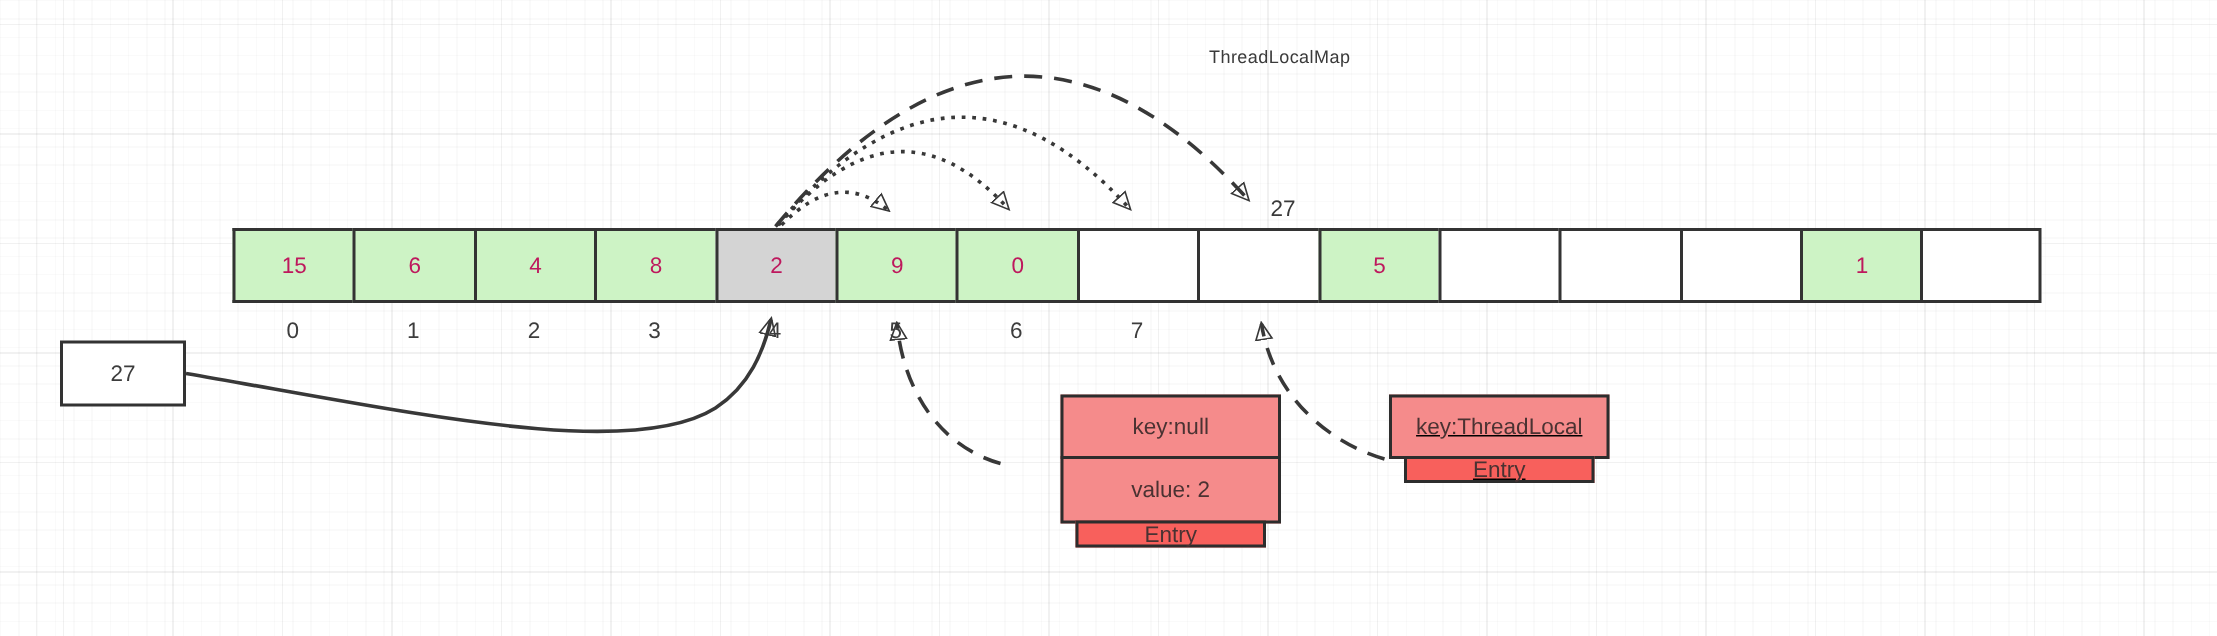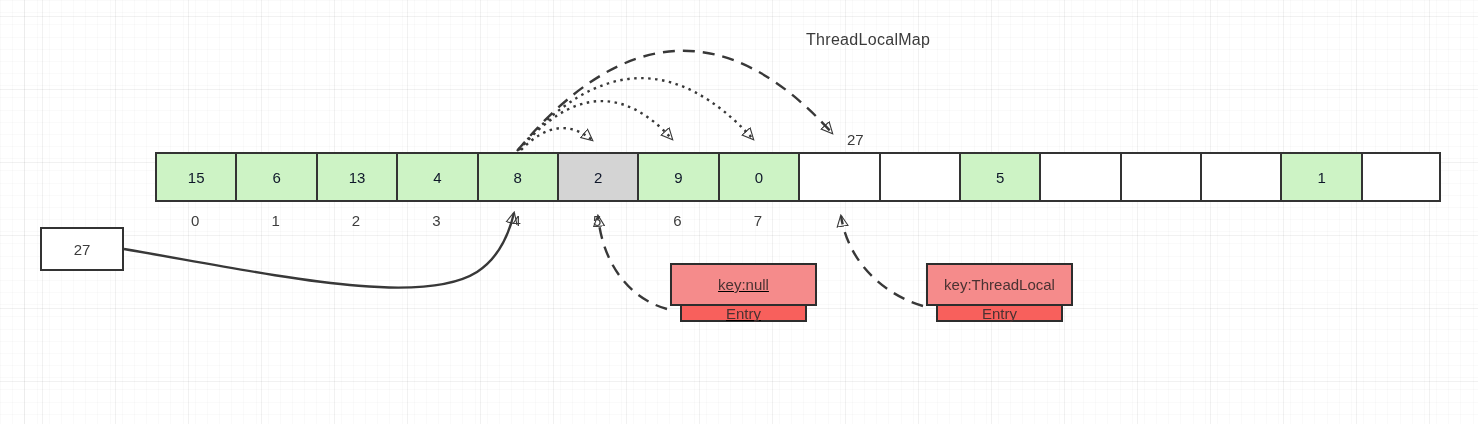--- a/index.html
+++ b/index.html
@@ -14,33 +14,33 @@
       #ffffff;
   }
   .arrows{position:absolute; left:0; top:0; pointer-events:none;}
   .arrows path{fill:none; stroke:var(--line,#383838);}
   .arrows .dotted{stroke-width:2.4; stroke-dasharray:2.5 4.5;}
   .arrows .dashed{stroke-width:2.4; stroke-dasharray:12 8;}
   .arrows .solid{stroke-width:2.4;}
 
   .title{
     position:absolute; left:806px; top:31px;
-    font-size:16px; color:#3a3a3a; letter-spacing:0.3px;
+    font-size:12px; color:#3a3a3a; letter-spacing:0.3px;
   }
   .slot8-label{
     position:absolute; left:847px; top:131px;
     font-size:15px; color:#3a3a3a;
   }
 
   .cells-row{position:absolute; left:155px; top:152px; display:flex;}
   .cell{
     box-sizing:border-box; width:80.4px; height:50px;
     border:2.5px solid var(--border,#333); border-right:none;
     display:flex; align-items:center; justify-content:center;
-    font-size:15px; color:#0f172a;
+    font-size:15px; color:#be185d;
     background:var(--white,#fff);
   }
   .cell:last-child{border-right:2.5px solid var(--border,#333);}
   .cell.green{background:var(--green,#cdf3c5);}
   .cell.gray{background:var(--gray,#d4d4d4);}
 
   .index-row{position:absolute; left:155px; top:212px; display:flex;}
   .idx{
     width:80.4px; text-align:center;
     font-size:15px; color:#3d3d3d;
@@ -84,21 +84,20 @@
     <path class="dashed" d="M 923 306 C 888 296 849 266 841 216" marker-end="url(#arrow)"></path>
   </svg>
 
   <div class="title">ThreadLocalMap</div>
 
   <div class="slot8-label">27</div>
 
   <div class="cells-row" id="cells-row">
       <div class="cell green">15</div>
       <div class="cell green">6</div>
-      <div class="cell green">13</div>
       <div class="cell green">4</div>
       <div class="cell green">8</div>
       <div class="cell gray">2</div>
       <div class="cell green">9</div>
       <div class="cell green">0</div>
       <div class="cell empty"></div>
       <div class="cell empty"></div>
       <div class="cell green">5</div>
       <div class="cell empty"></div>
       <div class="cell empty"></div>
@@ -115,23 +114,24 @@
       <div class="idx">4</div>
       <div class="idx">5</div>
       <div class="idx">6</div>
       <div class="idx">7</div>
     </div>
 
   <div class="insert-box">
     <span>27</span>
   </div>
 
-  <div class="entry-group" style="left:670px;text-decoration:underline;">
+  <div class="entry-group" style="left:707px;">
     <div class="ebox key">key:null</div>
+    <div class="ebox val">value: 2</div>
     <div class="ebox footer">Entry</div>
   </div>
 
-  <div class="entry-group" style="left:926px;">
+  <div class="entry-group" style="left:926px;text-decoration:underline;">
     <div class="ebox key">key:ThreadLocal</div>
     <div class="ebox footer">Entry</div>
   </div>
 
 </div>
 
 </body></html>

